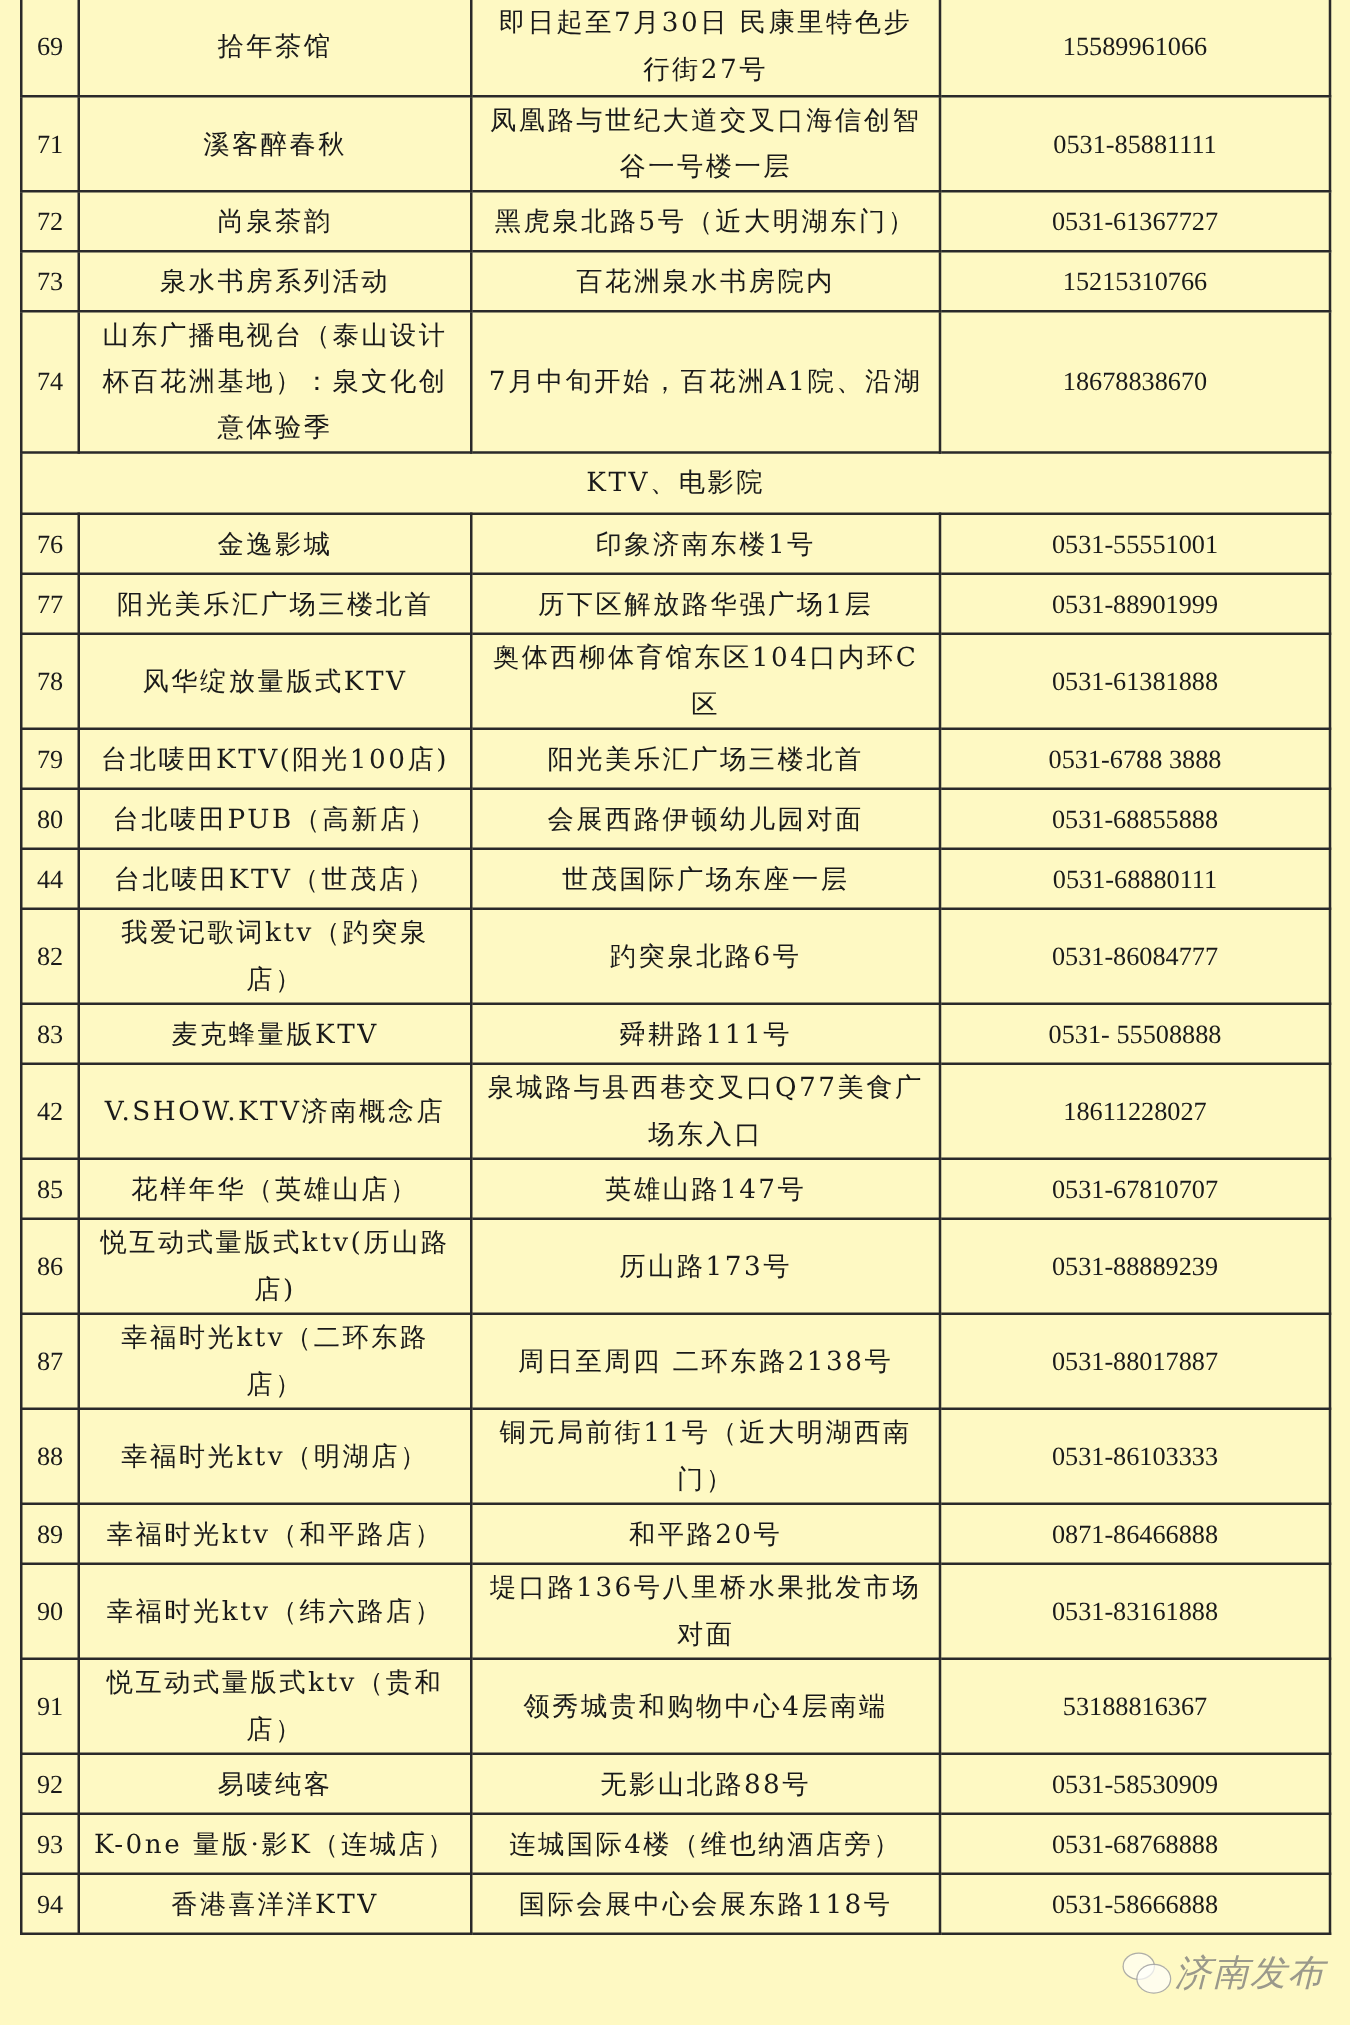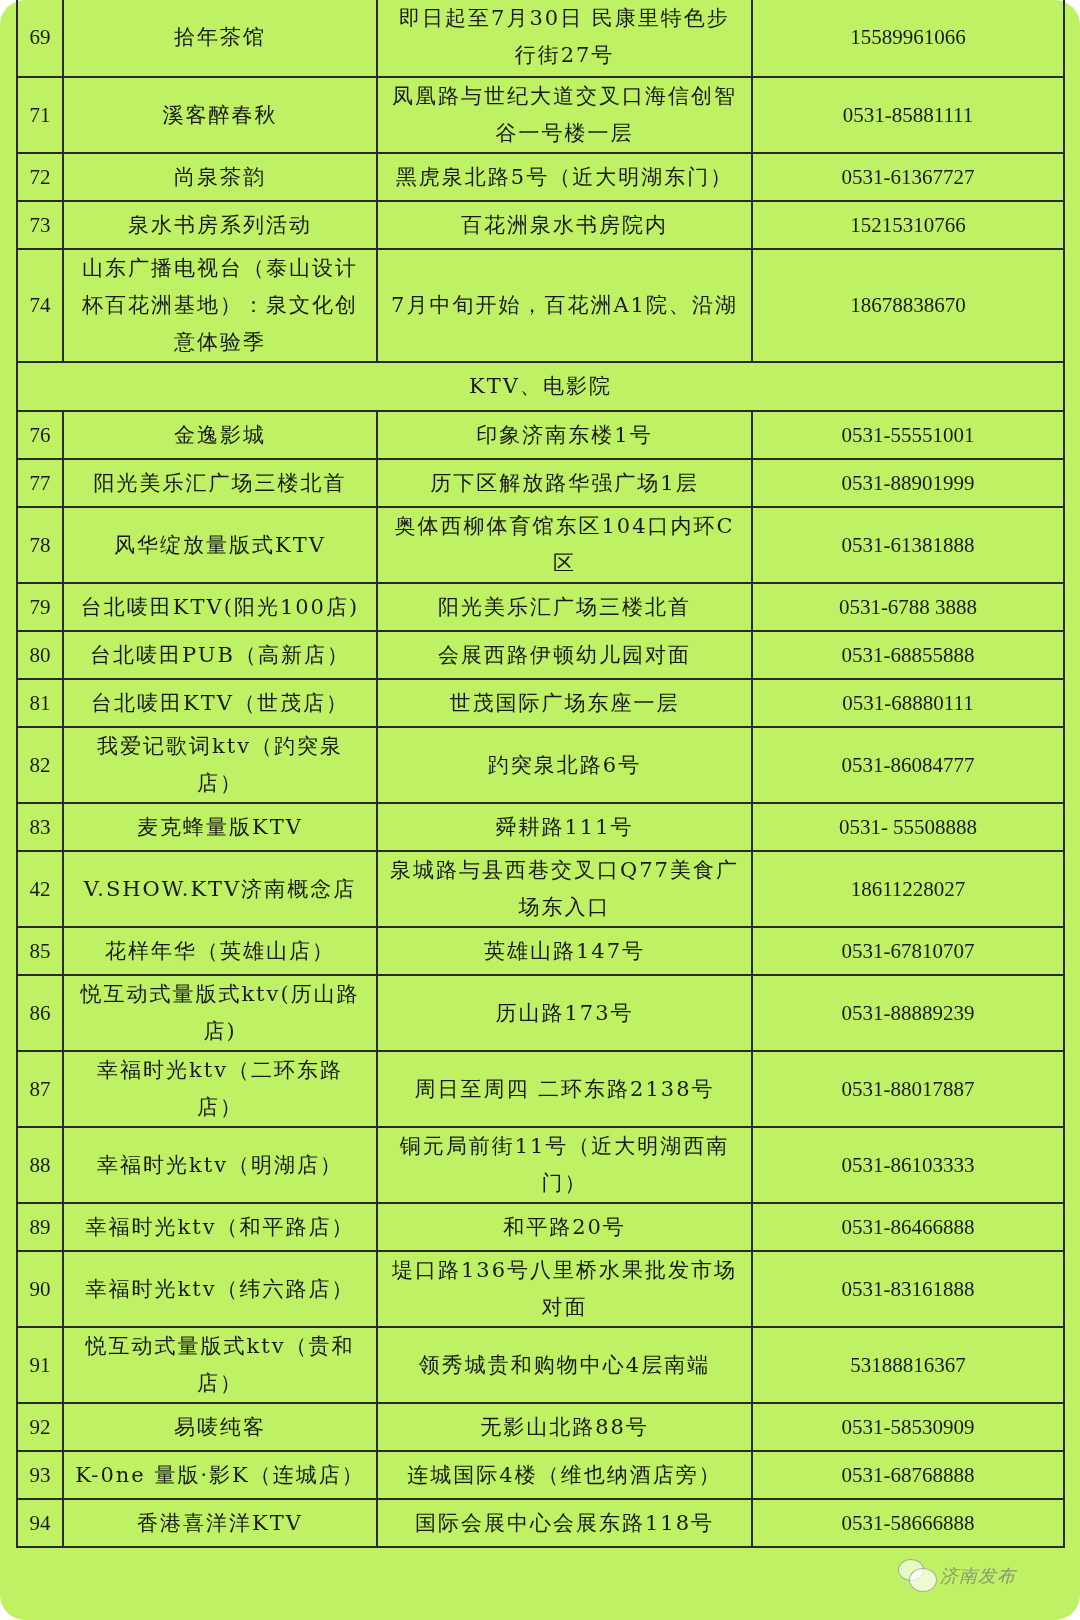--- a/index.html
+++ b/index.html
@@ -1,35 +1,35 @@
 <!DOCTYPE html>
 <html><head>
 <meta charset="utf-8">
 <style>
   html, body { margin: 0; padding: 0; background: #ffffff; }
   body { width: 1080px; height: 1620px; overflow: hidden; position: relative;
          font-family: "DejaVu Serif", "Liberation Serif", serif; color: #1a1a1a; }
-  .page { position: absolute; left: 0; top: 0; width: 1080px; height: 1620px; background: #bef264; border-radius: 25px; }
+  .page { position: absolute; left: 0; top: 0; width: 1080px; height: 1620px; background: #fef9c3; }
   table.venues { position: absolute; left: 16px; top: -4px; width: 1049px;
                  border-collapse: collapse; table-layout: fixed; }
   table.venues td { border: 2px solid #2a2a2a; text-align: center; vertical-align: middle;
                     padding: 0 10px; font-size: 21px; line-height: 37px; letter-spacing: 2px; }
   td.num { width: 44px; padding: 0 !important; letter-spacing: 0 !important;
            font-family: "Liberation Serif", serif; font-size: 21px; }
   td.name { width: 292px; }
   td.addr { width: 353px; }
   td.phone { font-family: "Liberation Serif", serif; letter-spacing: 0 !important; font-size: 21px; }
   td.section { font-weight: normal; height: 47px; letter-spacing: 1px; }
   tr.h1 td { height: 46px; }
   tr.h2 td { height: 73px; }
   tr.h3 td { height: 110px; }
   tr.h0 td { height: 78px; }
   .watermark { position: absolute; left: 898px; top: 1559px; display: flex; align-items: center;
                gap: 4px; color: rgba(120,120,120,0.75); font-family: Liberation Mono, monospace;
-               font-size: 18px; letter-spacing: 1px; pointer-events: none; }
+               font-size: 29px; letter-spacing: 1px; pointer-events: none; }
   .wm-icon { width: 38px; height: 34px; position: relative; }
   .wm-icon .b1 { position: absolute; left: 0; top: 0; width: 24px; height: 20px; border: 1.5px solid rgba(140,140,140,0.7);
                  border-radius: 50%; background: rgba(255,255,255,0.6); }
   .wm-icon .b2 { position: absolute; left: 11px; top: 9px; width: 26px; height: 22px; border: 1.5px solid rgba(140,140,140,0.7);
                  border-radius: 50%; background: rgba(255,255,255,0.7); }
   .wm-text { font-style: italic; }
 </style>
 </head>
 <body>
 
@@ -97,21 +97,21 @@
           <td class="addr">阳光美乐汇广场三楼北首</td>
           <td class="phone">0531-6788 3888</td>
         </tr>
         <tr class="h1">
           <td class="num">80</td>
           <td class="name">台北唛田PUB（高新店）</td>
           <td class="addr">会展西路伊顿幼儿园对面</td>
           <td class="phone">0531-68855888</td>
         </tr>
         <tr class="h1">
-          <td class="num">81</td>
+          <td class="num">44</td>
           <td class="name">台北唛田KTV（世茂店）</td>
           <td class="addr">世茂国际广场东座一层</td>
           <td class="phone">0531-68880111</td>
         </tr>
         <tr class="h1">
           <td class="num">82</td>
           <td class="name">我爱记歌词ktv（趵突泉店）</td>
           <td class="addr">趵突泉北路6号</td>
           <td class="phone">0531-86084777</td>
         </tr>
@@ -148,21 +148,21 @@
         <tr class="h2">
           <td class="num">88</td>
           <td class="name">幸福时光ktv（明湖店）</td>
           <td class="addr">铜元局前街11号（近大明湖西南门）</td>
           <td class="phone">0531-86103333</td>
         </tr>
         <tr class="h1">
           <td class="num">89</td>
           <td class="name">幸福时光ktv（和平路店）</td>
           <td class="addr">和平路20号</td>
-          <td class="phone">0531-86466888</td>
+          <td class="phone">0871-86466888</td>
         </tr>
         <tr class="h2">
           <td class="num">90</td>
           <td class="name">幸福时光ktv（纬六路店）</td>
           <td class="addr">堤口路136号八里桥水果批发市场对面</td>
           <td class="phone">0531-83161888</td>
         </tr>
         <tr class="h2">
           <td class="num">91</td>
           <td class="name">悦互动式量版式ktv（贵和店）</td>

